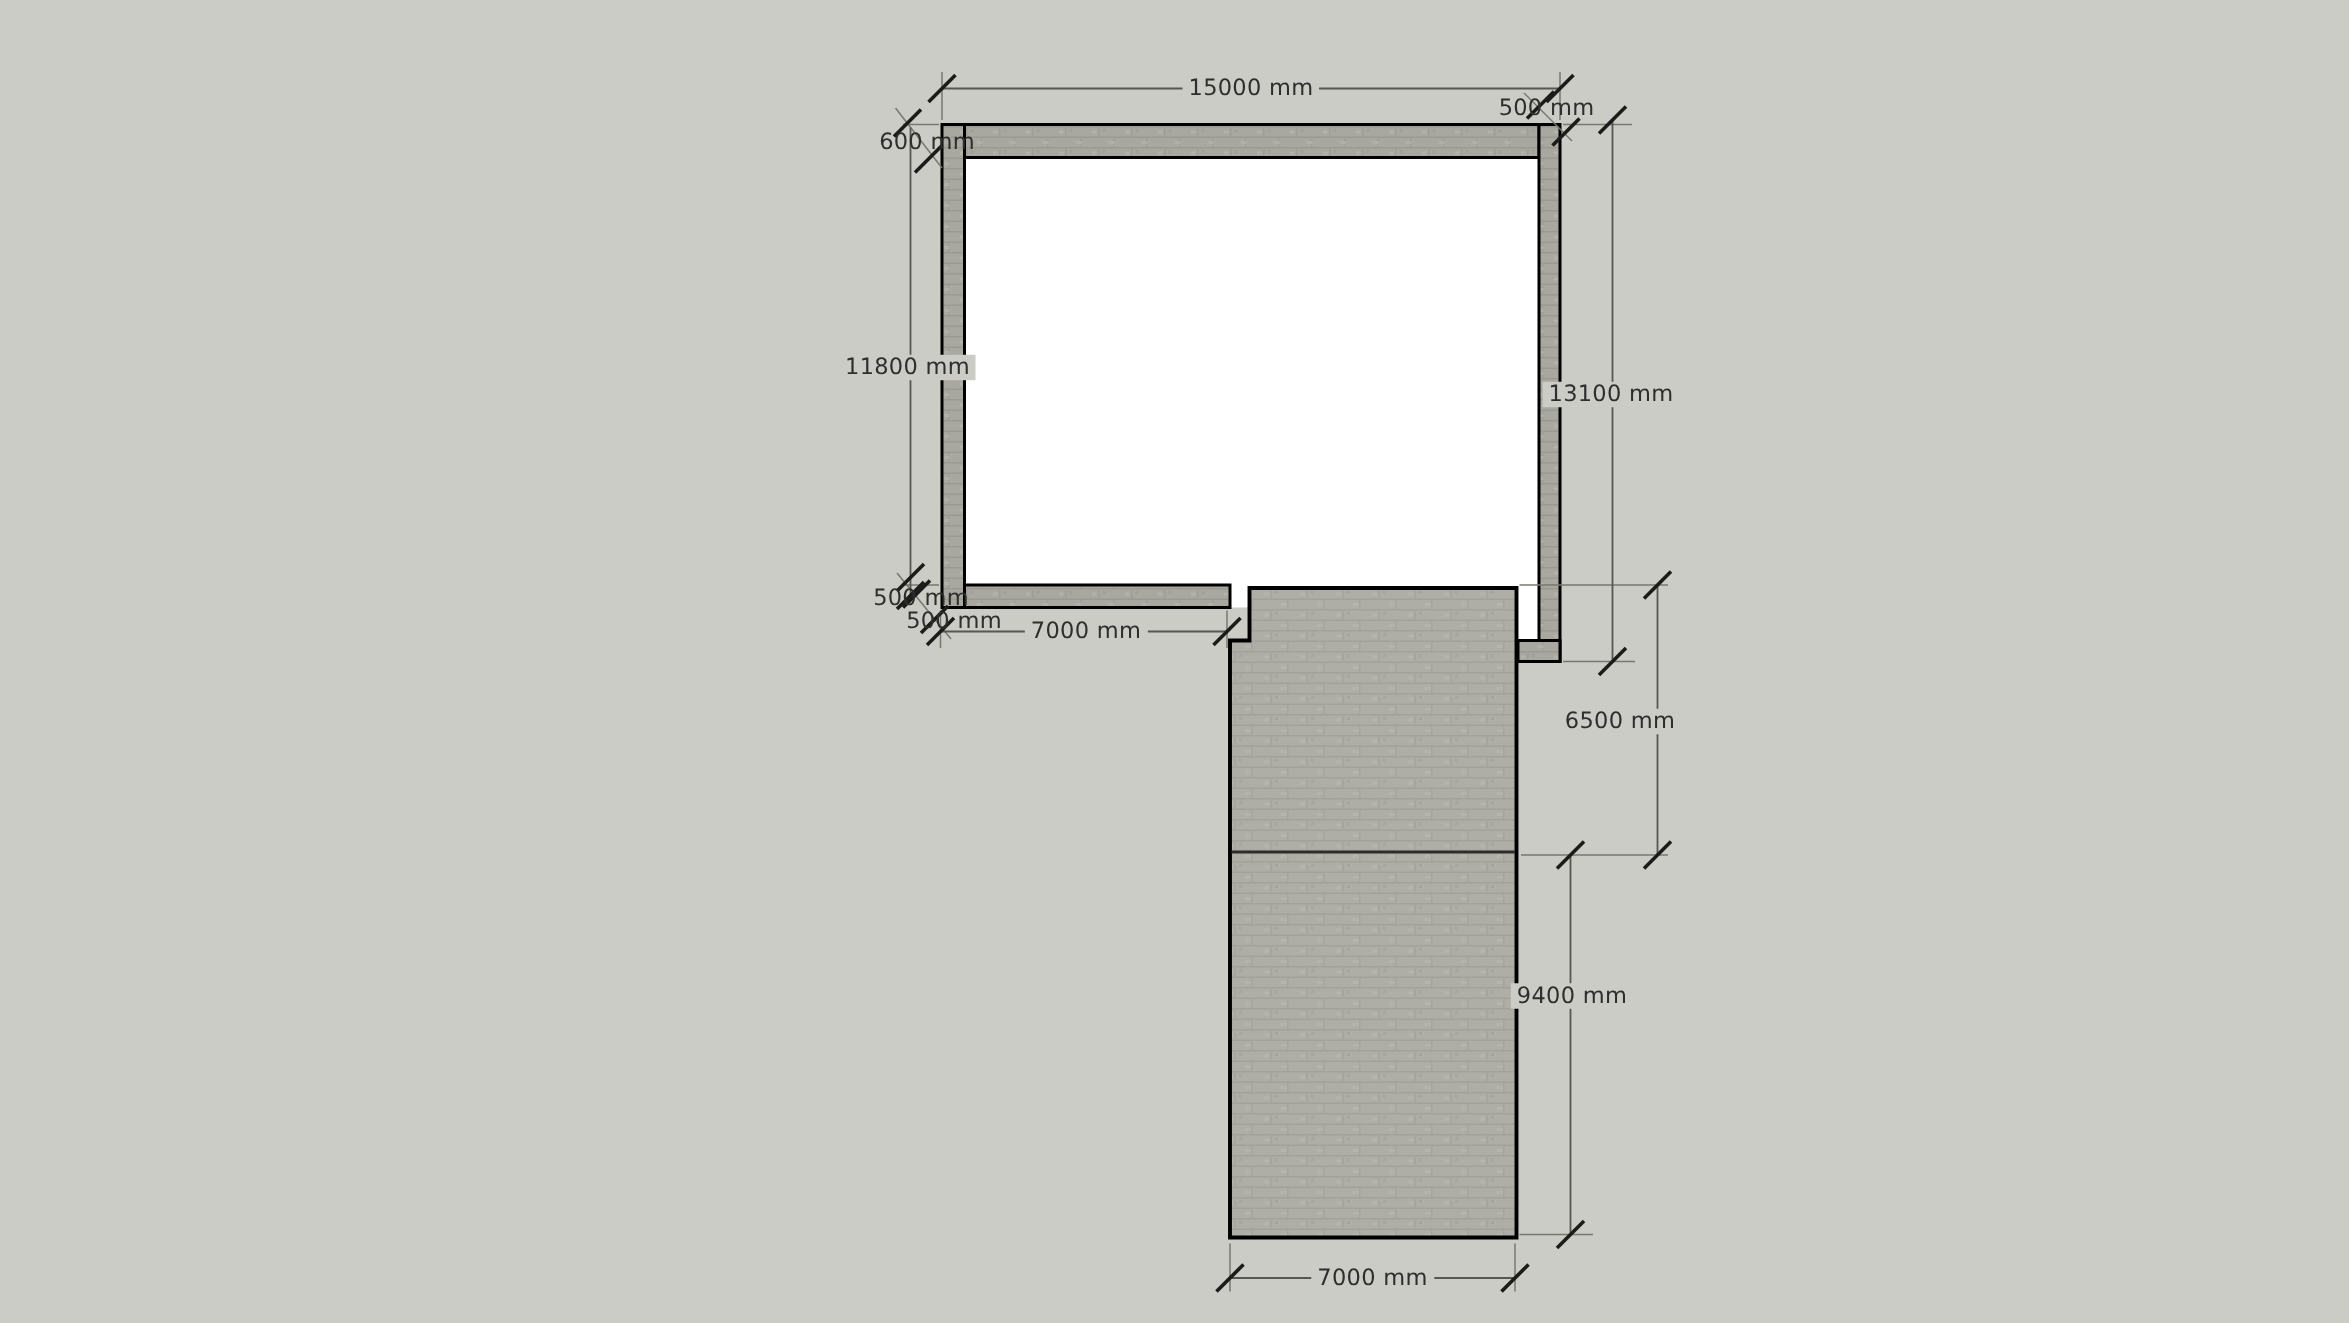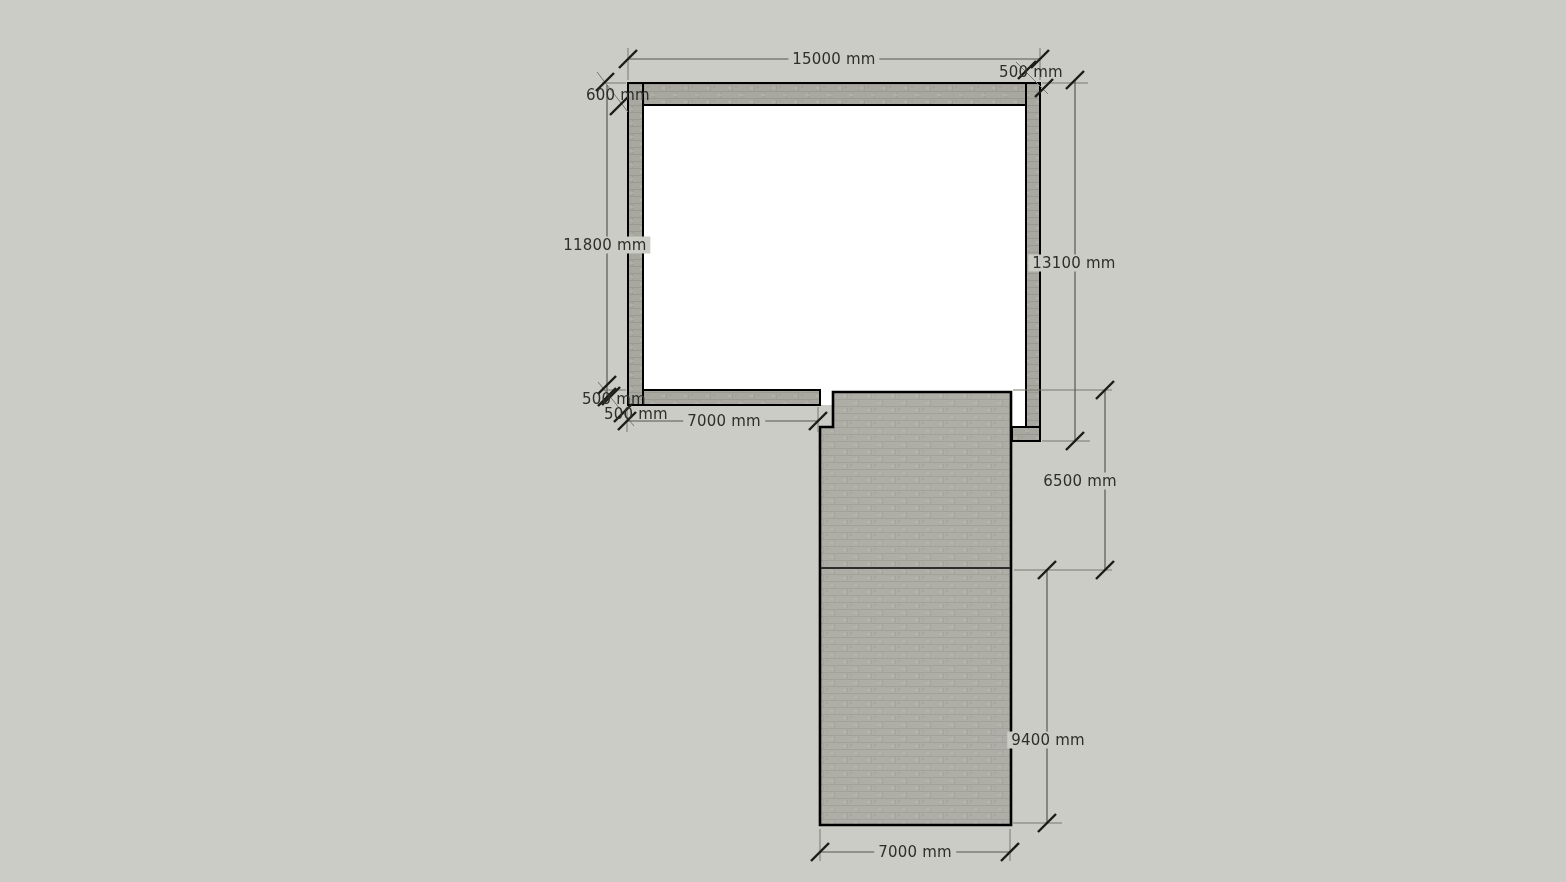--- a/index.html
+++ b/index.html
@@ -122,16 +122,16 @@
 
   <div class="dim masked" style="left:834px; top:59px;">15000 mm</div>
   <div class="dim" style="left:1031px; top:72px;">500 mm</div>
   <div class="dim" style="left:618px; top:95px;">600 mm</div>
   <div class="dim masked" style="left:605px; top:245px;text-align:right;">11800 mm</div>
   <div class="dim masked" style="left:1074px; top:263px;">13100 mm</div>
   <div class="dim" style="left:614px; top:399px;">500 mm</div>
   <div class="dim" style="left:636px; top:414px;">500 mm</div>
   <div class="dim masked" style="left:724px; top:421px;">7000 mm</div>
   <div class="dim masked" style="left:1080px; top:481px;">6500 mm</div>
-  <div class="dim masked" style="left:1048px; top:740px;text-align:center;">9400 mm</div>
+  <div class="dim masked" style="left:1048px; top:664px;text-align:center;">9400 mm</div>
   <div class="dim masked" style="left:915px; top:852px;">7000 mm</div>
 
 </div>
 
 </body></html>

